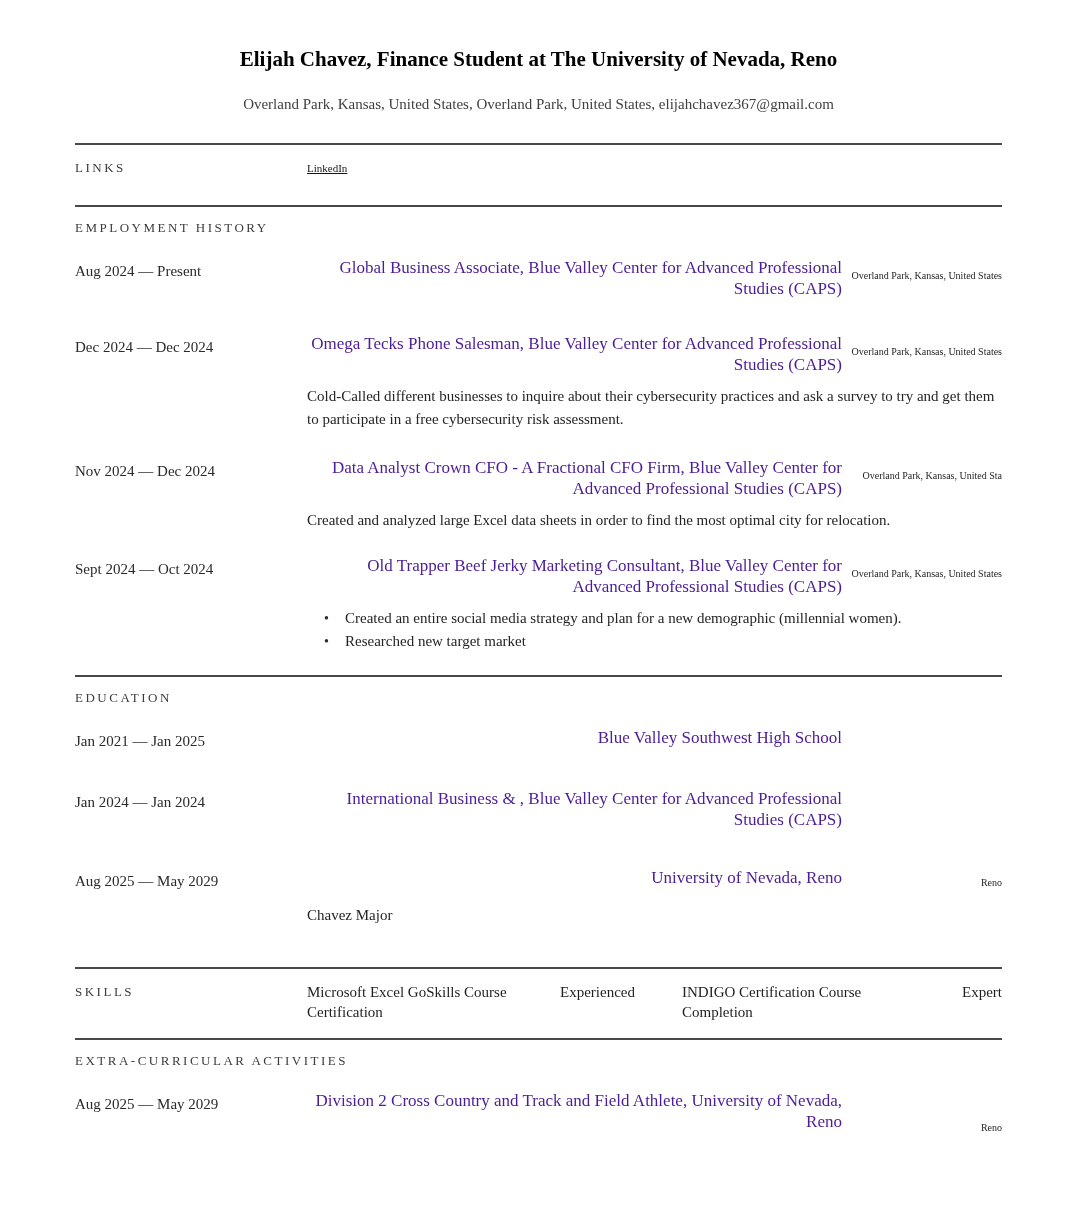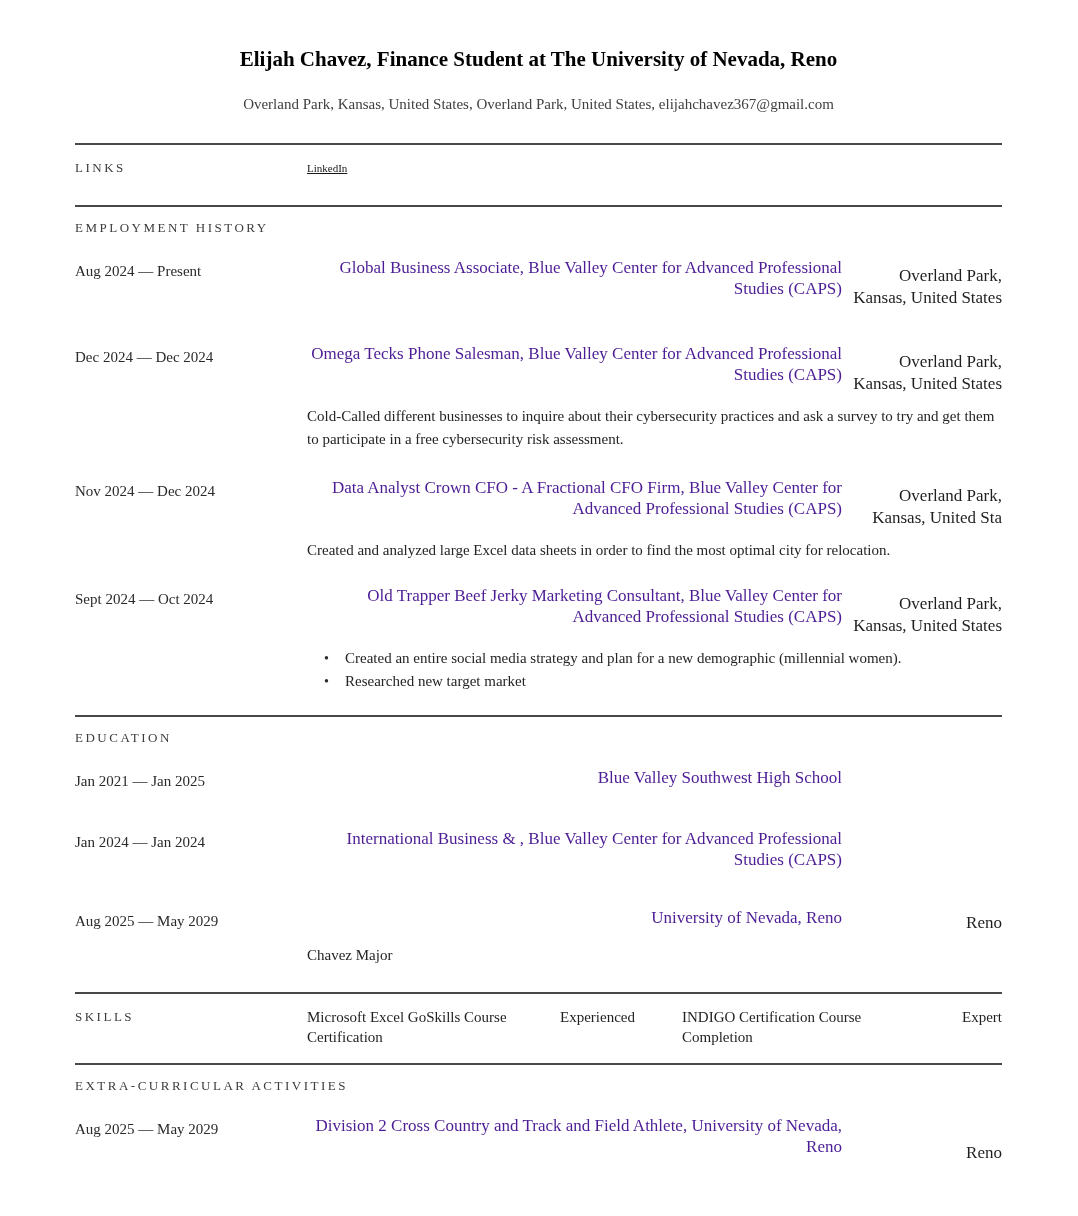--- a/index.html
+++ b/index.html
@@ -37,32 +37,32 @@
   
   .sec-links { padding-bottom: 19px; }
   .link { font-size: 11px; line-height: 19px; color: #151515; text-decoration: underline; cursor: pointer; }
 
   
   .entry { display: flex; }
   .col-date { width: 232px; flex-shrink: 0; font-size: 15px; line-height: 20px; color: #2a2a2a; padding-top: 4px; }
   .entry-body { flex: 1; min-width: 0; }
   .entry-top { display: flex; }
   .entry-title { width: 535px; flex-shrink: 0; font-size: 17px; line-height: 21px; color: #4c1d95; text-align: right; }
-  .entry-loc { flex: 1; text-align: right; font-size: 17px; line-height: 22px; color: #1f1f1f; padding-top: 8px; }
+  .entry-loc { flex: 1; text-align: right; font-size: 10px; line-height: 22px; color: #1f1f1f; padding-top: 8px; }
   .entry-desc { font-size: 15px; line-height: 23px; margin-top: 10px; color: #242424; }
   .bullets { margin-top: 10px; list-style: none; }
   .bullets li { font-size: 15px; line-height: 23px; color: #242424; padding-left: 17px; }
   .bullets li .dot { display: inline-block; width: 21px; font-size: 14px; color: #2a2a2a; }
 
   .mb-34 { margin-bottom: 34px; }
   .mb-26 { margin-bottom: 26px; }
   .mb-23 { margin-bottom: 23px; }
   .mb-37 { margin-bottom: 37px; }
   .sec-employment { padding-bottom: 22px; margin-top: 8px; }
-  .sec-education { padding-bottom: 25px; }
+  .sec-education { padding-bottom: 40px; }
 
   .loc-top { padding-top: 5px; }
   .loc-line2 { padding-top: 27px; }
 
   
   .sec-skills { padding-bottom: 16px; }
   .skills-grid { display: grid; grid-template-columns: 253px 122px 253px 1fr; }
   .skill-name { font-size: 15px; line-height: 20px; color: #1f1f1f; }
   .skill-level { font-size: 15px; line-height: 20px; color: #1f1f1f; }
   .level-right { text-align: right; }

